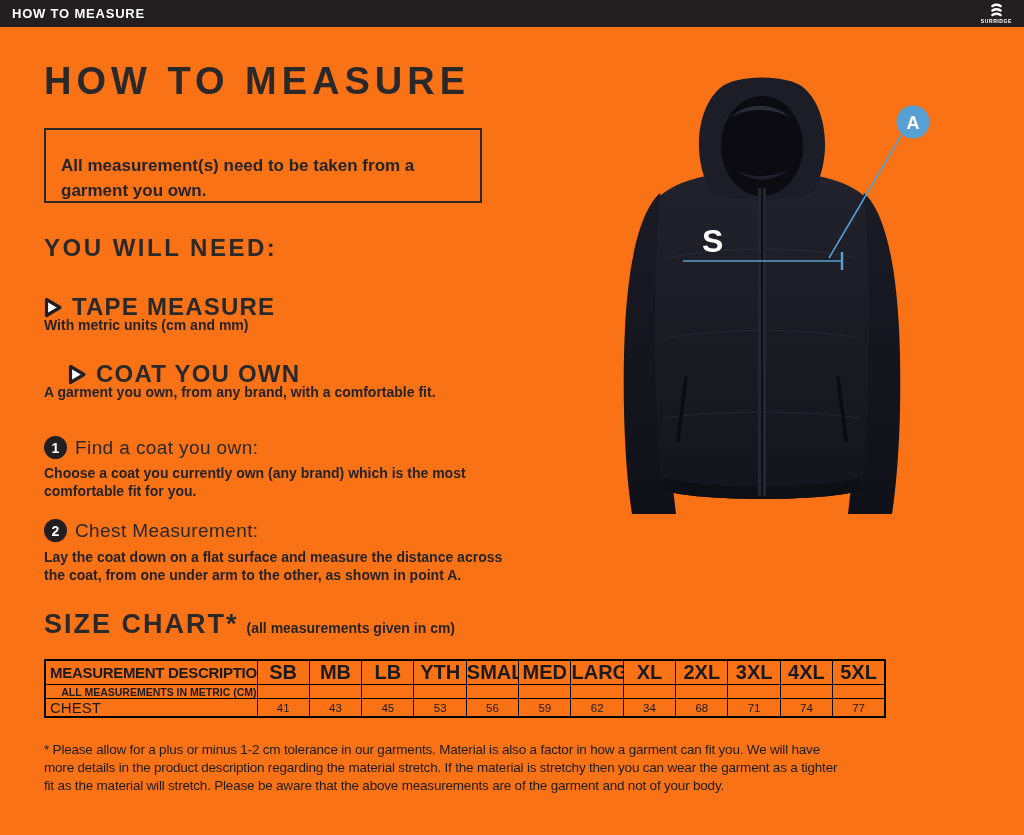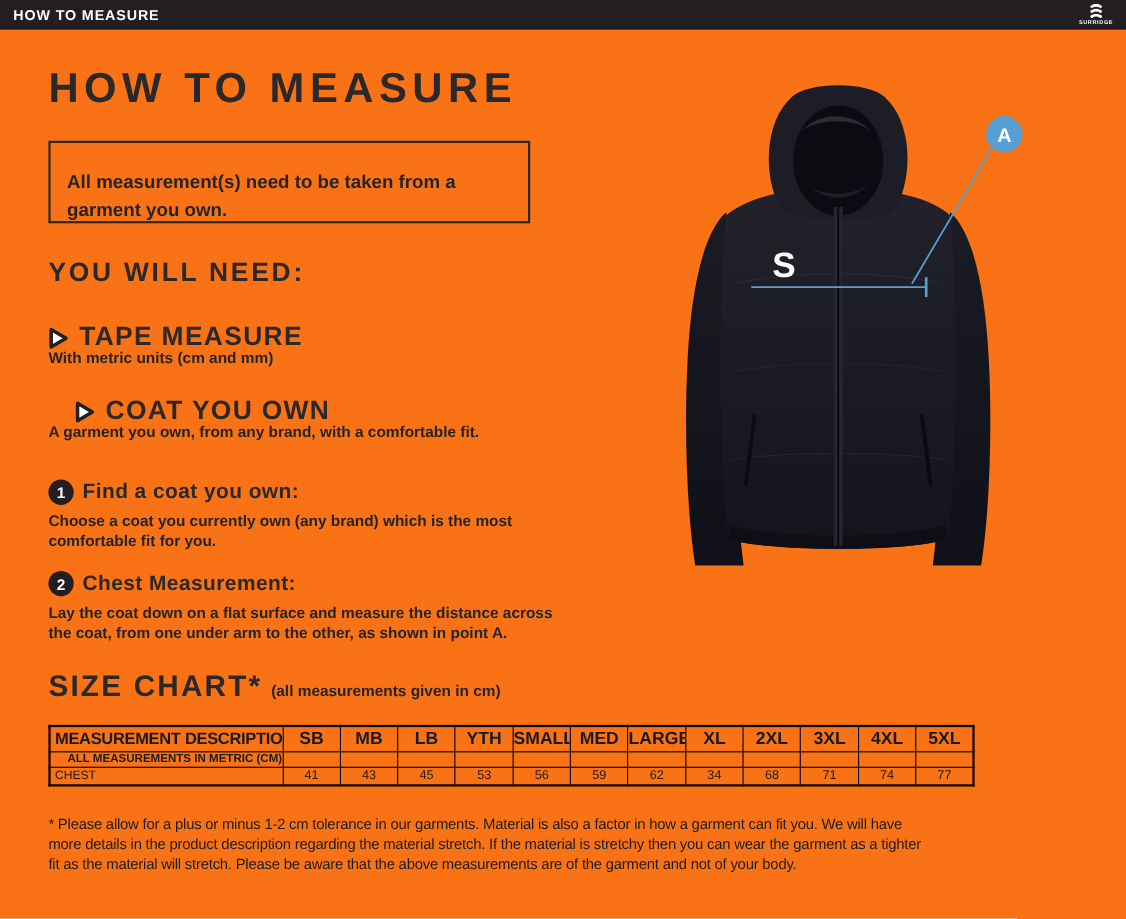--- a/index.html
+++ b/index.html
@@ -21,38 +21,38 @@
     line-height:1.45; color:#262324; }
   .h2 { position:absolute; left:44px; font-size:24px; font-weight:bold; letter-spacing:2.5px; color:#2b2829; }
 
   .need-item { position:absolute; left:44px; display:flex; align-items:center; gap:9px; }
   .need-title { font-size:24px; font-weight:bold; letter-spacing:1.2px; color:#2b2829; }
   .need-desc { position:absolute; left:44px; font-size:14px; font-weight:bold; color:#262324; }
 
   .step-head { position:absolute; left:44px; display:flex; align-items:center; gap:8px; }
   .step-num { width:23px; height:23px; border-radius:50%; background:#231f20; color:#fff;
     font-size:14px; font-weight:bold; display:flex; align-items:center; justify-content:center; }
-  .step-title { font-size:19px; font-weight:bold; letter-spacing:0.4px; color:#2b2829;text-align:center; }
+  .step-title { font-size:19px; font-weight:normal; letter-spacing:0.4px; color:#2b2829;text-align:center; }
   .step-desc { position:absolute; left:44px; width:482px; font-size:14px; font-weight:bold;
     line-height:1.27; color:#262324; }
 
   .sc-row { position:absolute; left:44px; top:609px; display:flex; align-items:baseline; gap:8px; }
   .sc-title { font-size:27px; font-weight:bold; letter-spacing:2px; color:#2b2829; }
   .sc-sub { font-size:14px; font-weight:bold; color:#262324; }
 
   
   table.size { position:absolute; left:44px; top:659px; width:842px;
     border-collapse:collapse; table-layout:fixed; border:2px solid #000; }
   table.size th, table.size td { border:1px solid #000; color:#1a1a1a; overflow:hidden; white-space:nowrap; }
   table.size col.first { width:212px; }
-  tr.hdr th { height:23px; font-size:16px; font-weight:bold; text-align:center; }
+  tr.hdr th { height:23px; font-size:20px; font-weight:bold; text-align:center; }
   tr.hdr th.first { font-size:15px; text-align:left; padding-left:4px; letter-spacing:-0.3px; }
   tr.metric td { height:14px; font-size:10.5px; font-weight:bold; text-align:right; padding-left:4px; }
   tr.vals td { height:17px; font-size:11.5px; text-align:center; }
-  tr.vals td.first { text-align:left; padding-left:4px; font-size:11px; }
+  tr.vals td.first { text-align:left; padding-left:4px; font-size:15px; }
 
   .footnote { position:absolute; left:44px; top:741px; width:800px; font-size:13.5px;
     line-height:1.34; color:#1c1c1c; letter-spacing:-0.2px; }
 
   .jacket-wrap { position:absolute; left:598px; top:38px; width:426px; height:500px; }
 </style>
 </head>
 <body>
 
 <div class="page">

